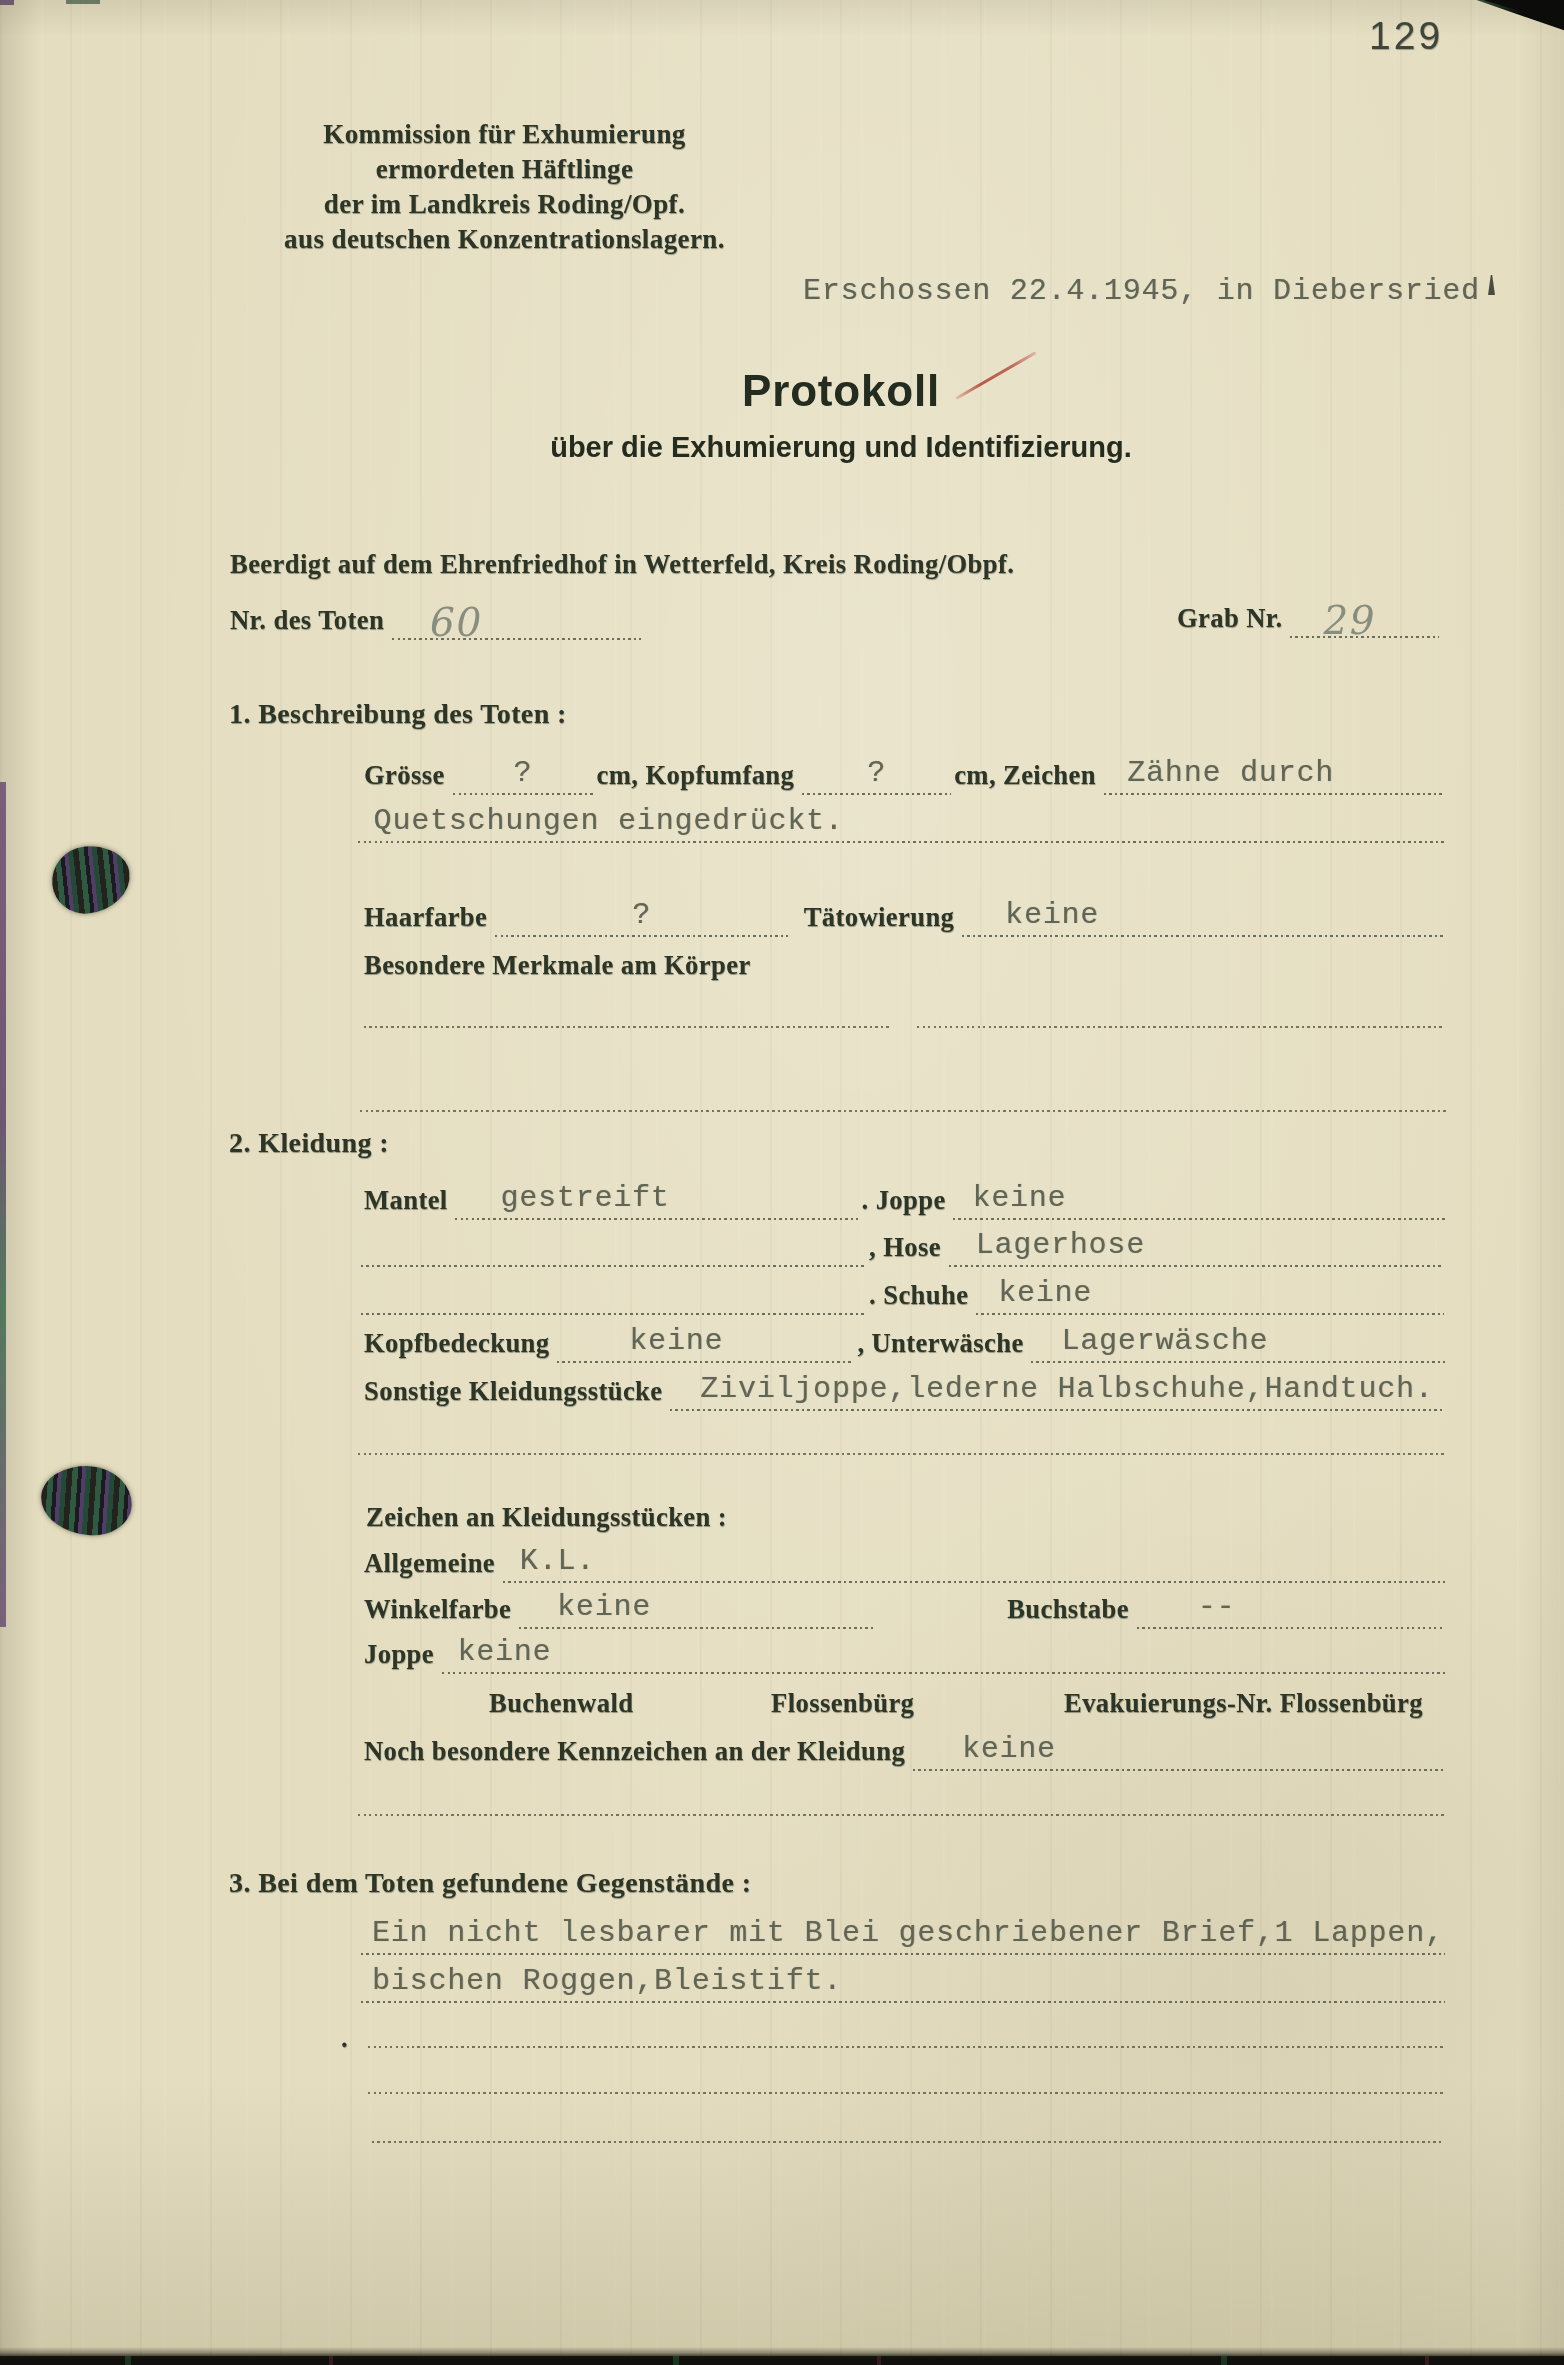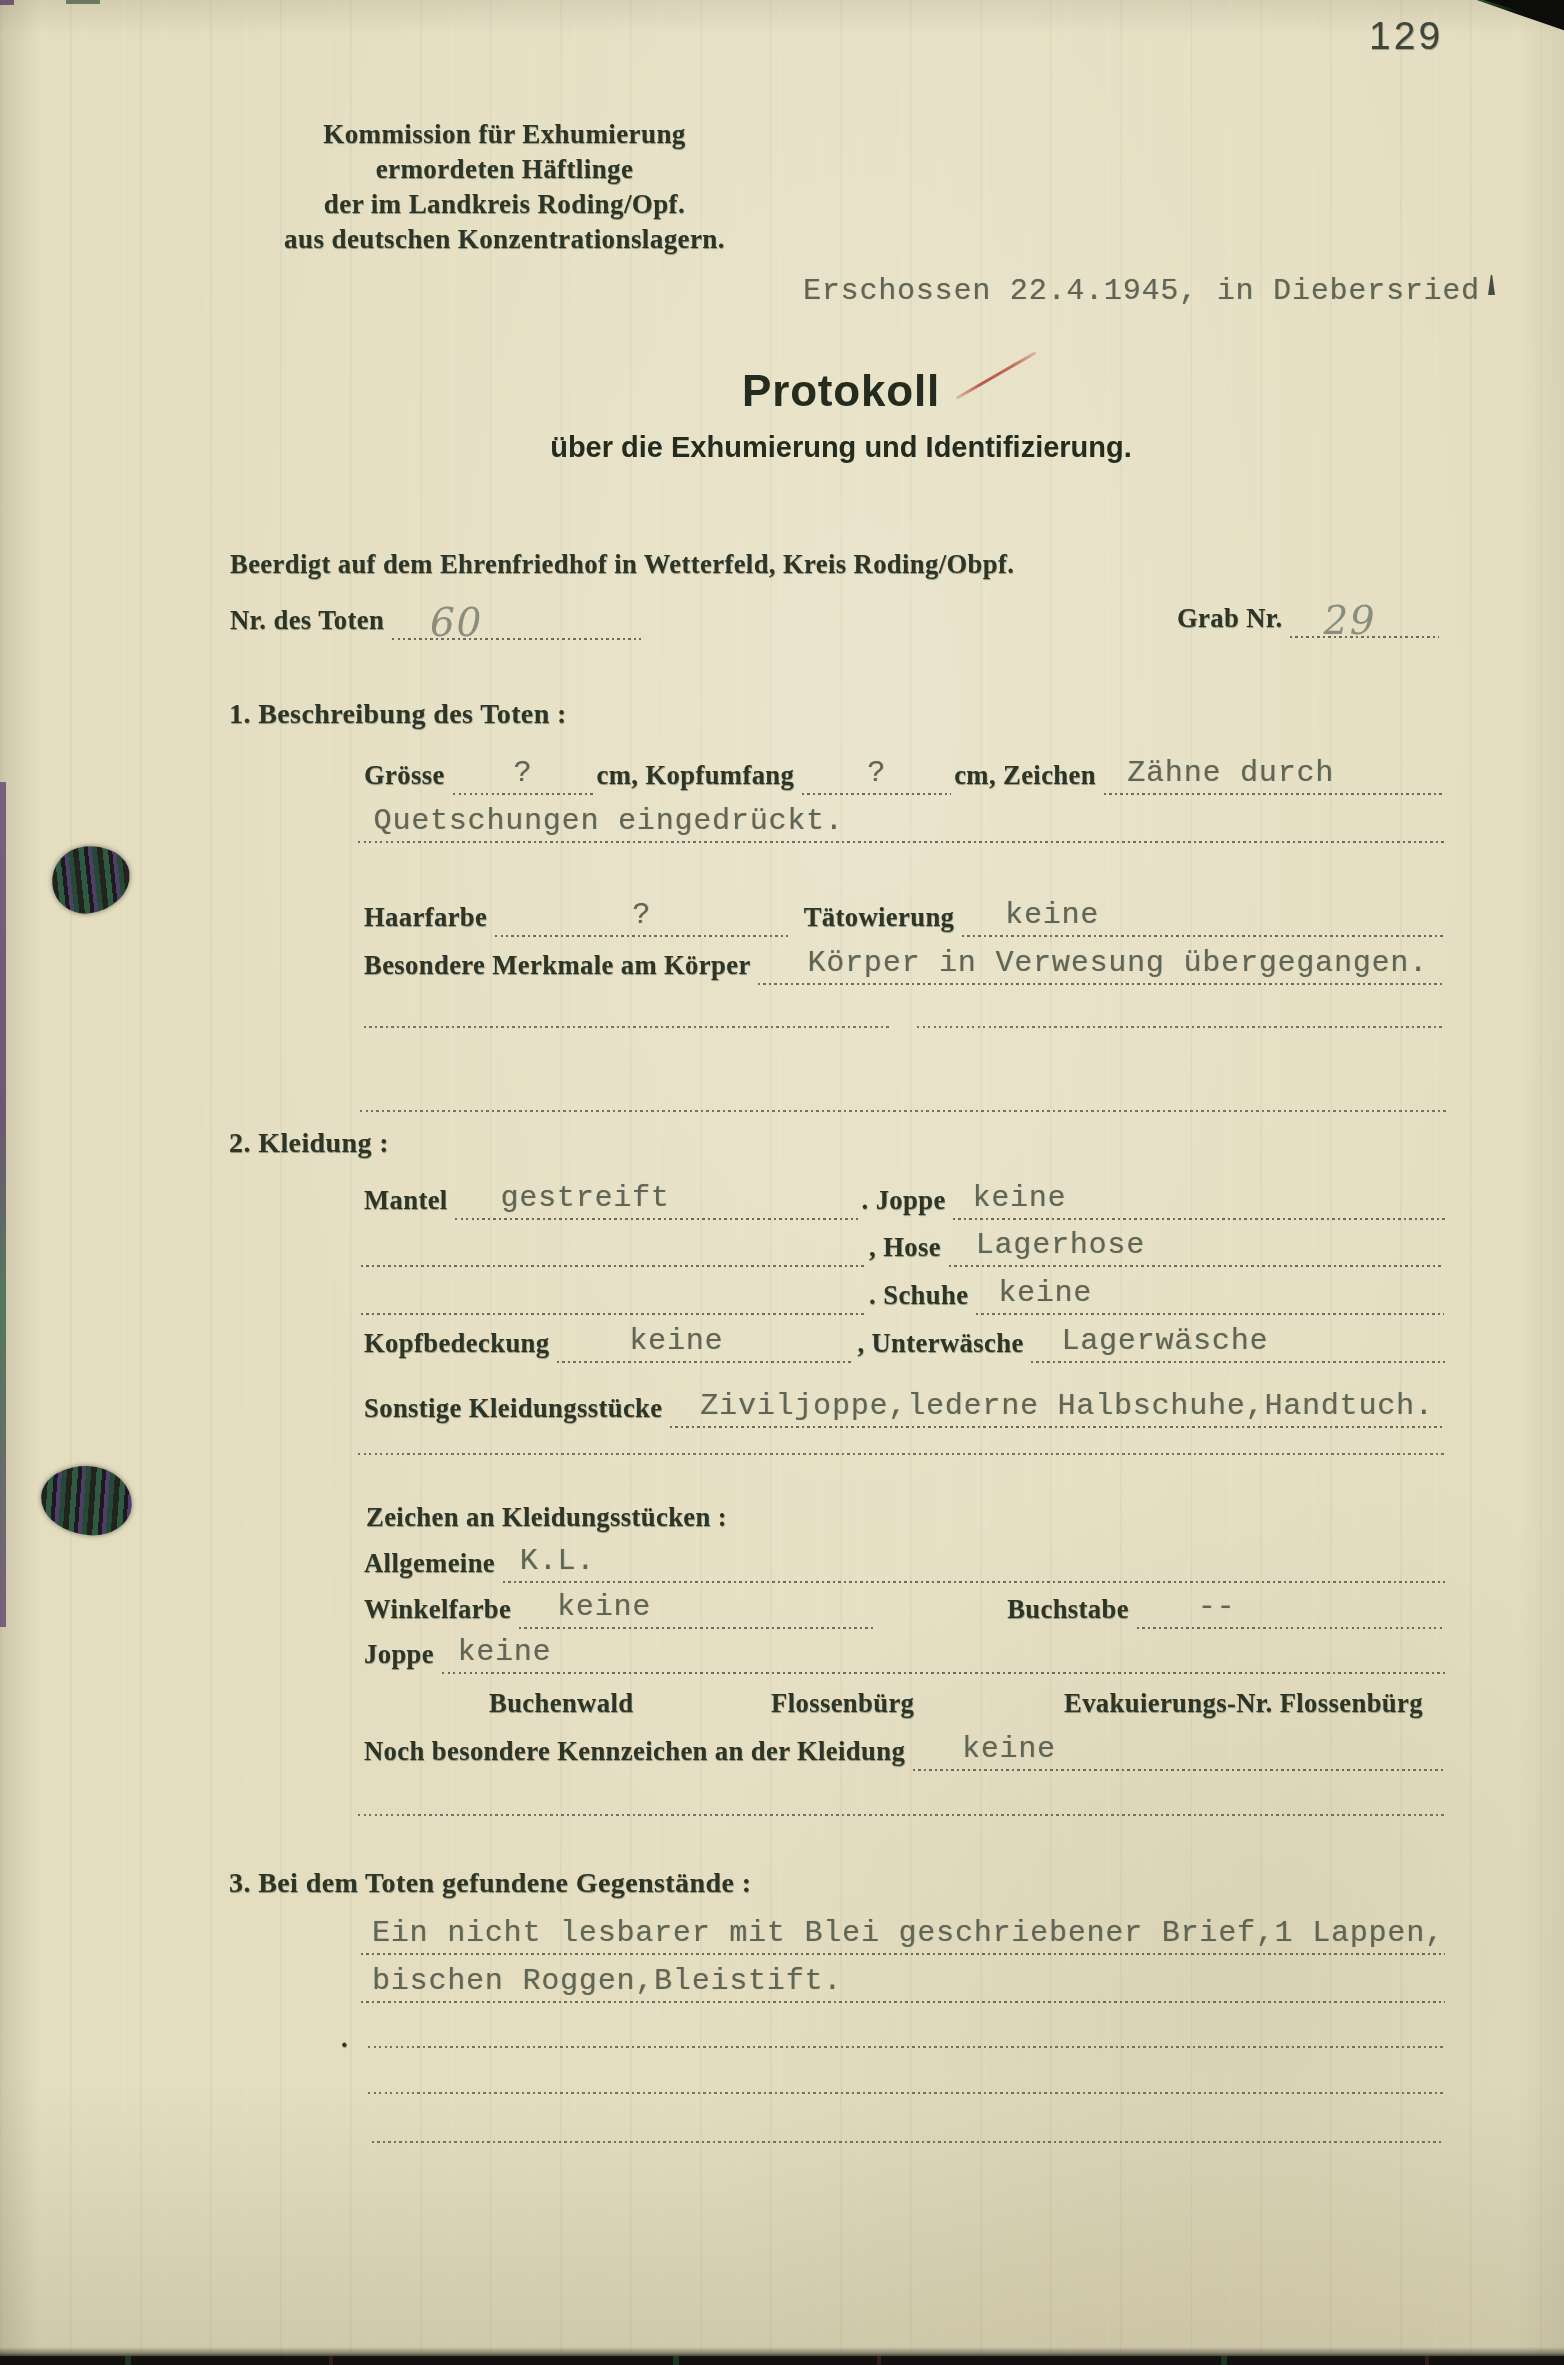--- a/index.html
+++ b/index.html
@@ -152,23 +152,20 @@
       <span class="typed">?</span>
     </div>
     <span class="lbl mid prt" style="padding-left:15.6px;">Tätowierung</span>
     <div class="field">
       <span class="typed" style="padding-left:43px;">keine</span>
     </div>
   </div>
 
   <div class="row" style="left:364px; top:941px; width:1081px; height:44px;">
     <span class="lbl prt">Besondere Merkmale am Körper</span>
-    <div class="field">
-      <span class="typed" style="padding-left:49px;">Körper in Verwesung übergegangen.</span>
-    </div>
   </div>
 
   <div class="rule" style="left:364px; top:1026px; width:526px;"></div>
   <div class="rule" style="left:917px; top:1026px; width:528px;"></div>
   <div class="rule" style="left:360px; top:1110px; width:1086px;"></div>
 
   <div class="heading prt" style="left:229px; top:1128px;">2. Kleidung :</div>
 
   <div class="row" style="left:364px; top:1176px; width:1081px; height:44px;">
     <span class="lbl prt">Mantel</span>
@@ -201,21 +198,21 @@
     <span class="lbl prt">Kopfbedeckung</span>
     <div class="field fw" style="width:297px;">
       <span class="typed" style="padding-left:72px;">keine</span>
     </div>
     <span class="lbl mid prt">, Unterwäsche</span>
     <div class="field">
       <span class="typed" style="padding-left:30px;">Lagerwäsche</span>
     </div>
   </div>
 
-  <div class="row" style="left:364px; top:1367px; width:1081px; height:44px;margin-top:17px;">
+  <div class="row" style="left:364px; top:1367px; width:1081px; height:44px;">
     <span class="lbl prt">Sonstige Kleidungsstücke</span>
     <div class="field">
       <span class="typed" style="padding-left:30px;">Ziviljoppe,lederne Halbschuhe,Handtuch.</span>
     </div>
   </div>
 
   <div class="rule" style="left:358px; top:1453px; width:1087px;"></div>
 
   <div class="abs prt" style="left:366px; top:1502px; font-size:26.6px;">Zeichen an Kleidungsstücken :</div>
 

